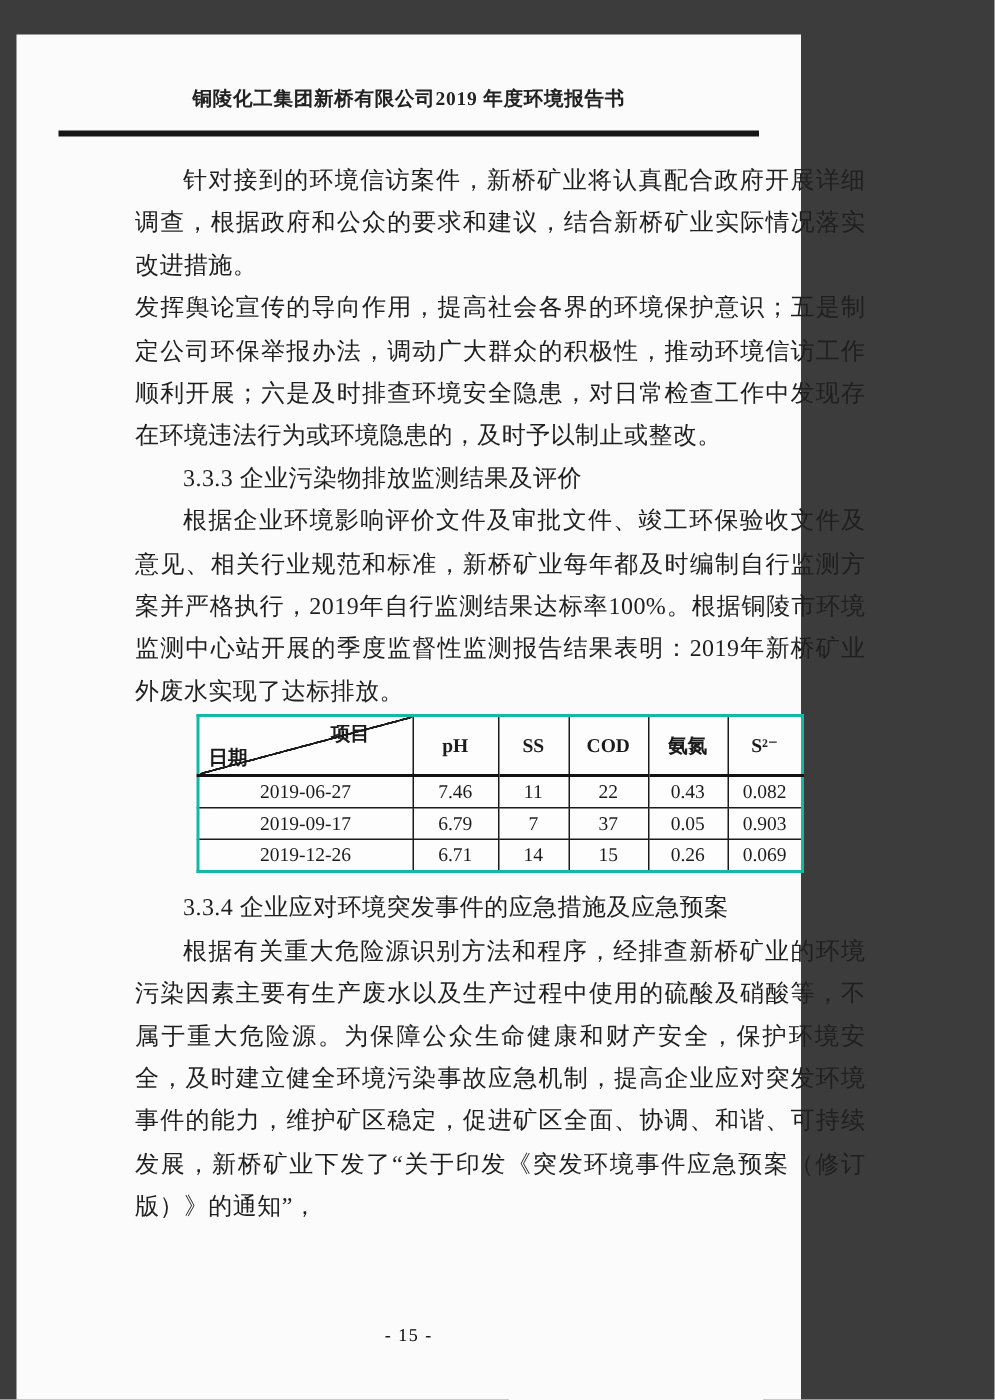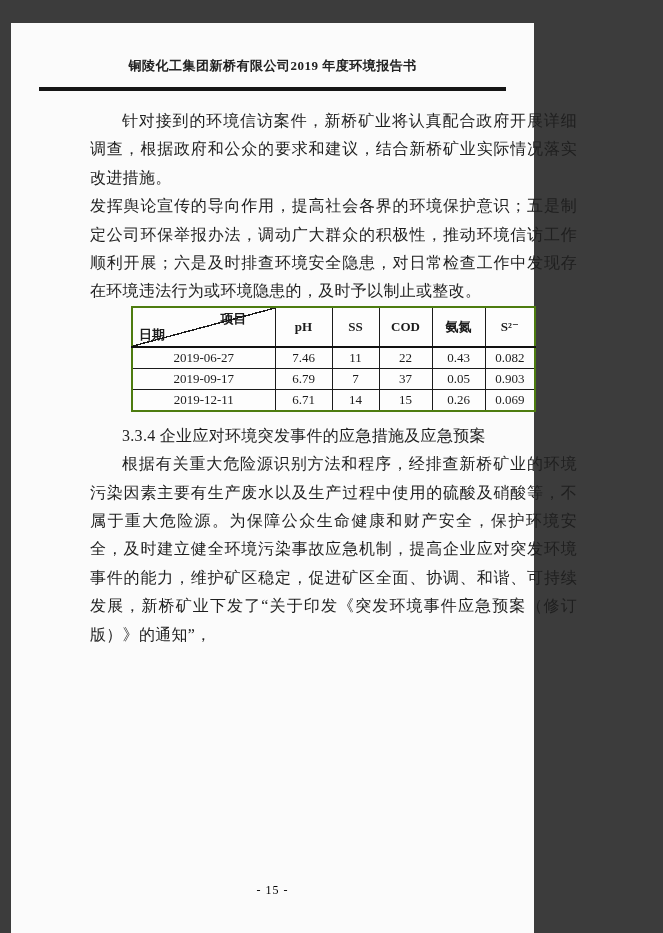--- a/index.html
+++ b/index.html
@@ -64,21 +64,21 @@
     background:#fdfdfd;
   }
   table.monitor td{
     border:1px solid #1b1b1b;
     text-align:center;
     vertical-align:middle;
     padding:1px 2px;
     height:18px;
     font-family:"Liberation Serif","DejaVu Serif",serif;
   }
-  table.monitor{border:2px solid #4d7c0f;}
+  table.monitor{border:2px solid #14b8a6;}
   table.monitor tr.head td{
     font-weight:bold;
     height:36px;
     border-bottom:2px solid #111;
   }
   td.diag{
     position:relative;
     padding:0;
     background:
       linear-gradient(to bottom right,
@@ -121,20 +121,22 @@
 <body>
 
 <div class="page">
 
   <div class="doc-header">铜陵化工集团新桥有限公司2019 年度环境报告书</div>
   <div class="header-rule"></div>
 
   <div class="content">
     <p class="para indent">针对接到的环境信访案件，新桥矿业将认真配合政府开展详细调查，根据政府和公众的要求和建议，结合新桥矿业实际情况落实改进措施。</p>
     <p class="para">发挥舆论宣传的导向作用，提高社会各界的环境保护意识；五是制定公司环保举报办法，调动广大群众的积极性，推动环境信访工作顺利开展；六是及时排查环境安全隐患，对日常检查工作中发现存在环境违法行为或环境隐患的，及时予以制止或整改。</p>
+    <p class="para indent">3.3.3 企业污染物排放监测结果及评价</p>
+    <p class="para indent">根据企业环境影响评价文件及审批文件、竣工环保验收文件及意见、相关行业规范和标准，新桥矿业每年都及时编制自行监测方案并严格执行，2019年自行监测结果达标率100%。根据铜陵市环境监测中心站开展的季度监督性监测报告结果表明：2019年新桥矿业外废水实现了达标排放。</p>
 
 
     <table class="monitor">
       <colgroup>
         <col class="col-date">
           <col class="col-ph">
           <col class="col-ss">
           <col class="col-cod">
           <col class="col-nh">
           <col class="col-s">
@@ -161,21 +163,21 @@
         </tr>
         <tr>
           <td>2019-09-17</td>
           <td>6.79</td>
           <td>7</td>
           <td>37</td>
           <td>0.05</td>
           <td>0.903</td>
         </tr>
         <tr>
-          <td>2019-12-11</td>
+          <td>2019-12-26</td>
           <td>6.71</td>
           <td>14</td>
           <td>15</td>
           <td>0.26</td>
           <td>0.069</td>
         </tr>
       </tbody>
     </table>
 
     <p class="para indent" style="margin-top:10px;">3.3.4 企业应对环境突发事件的应急措施及应急预案</p>

